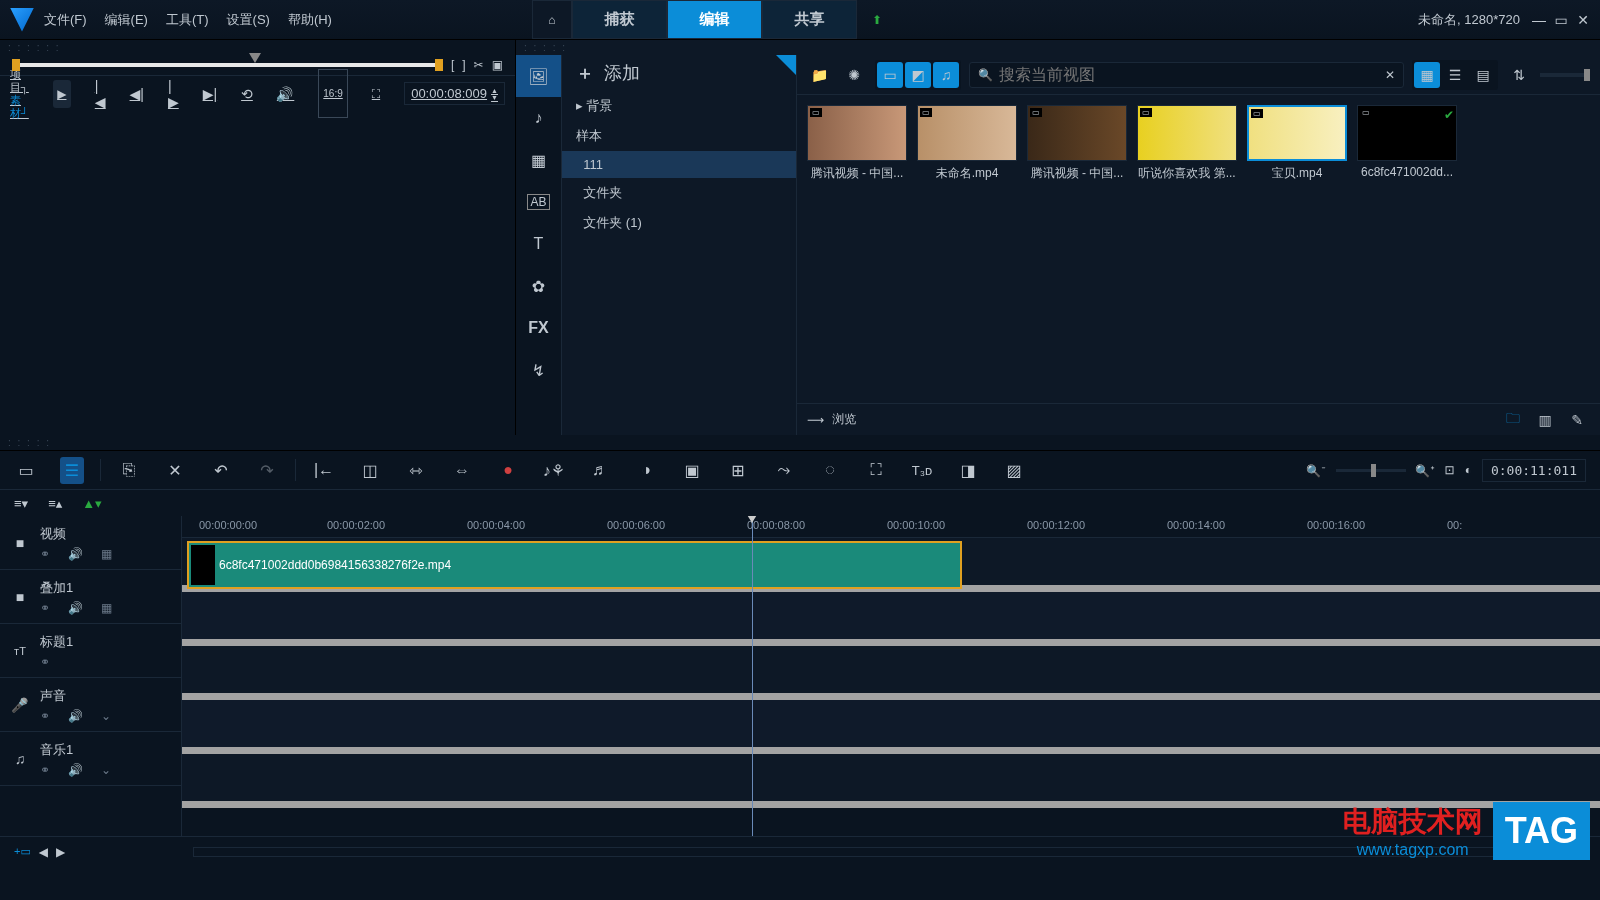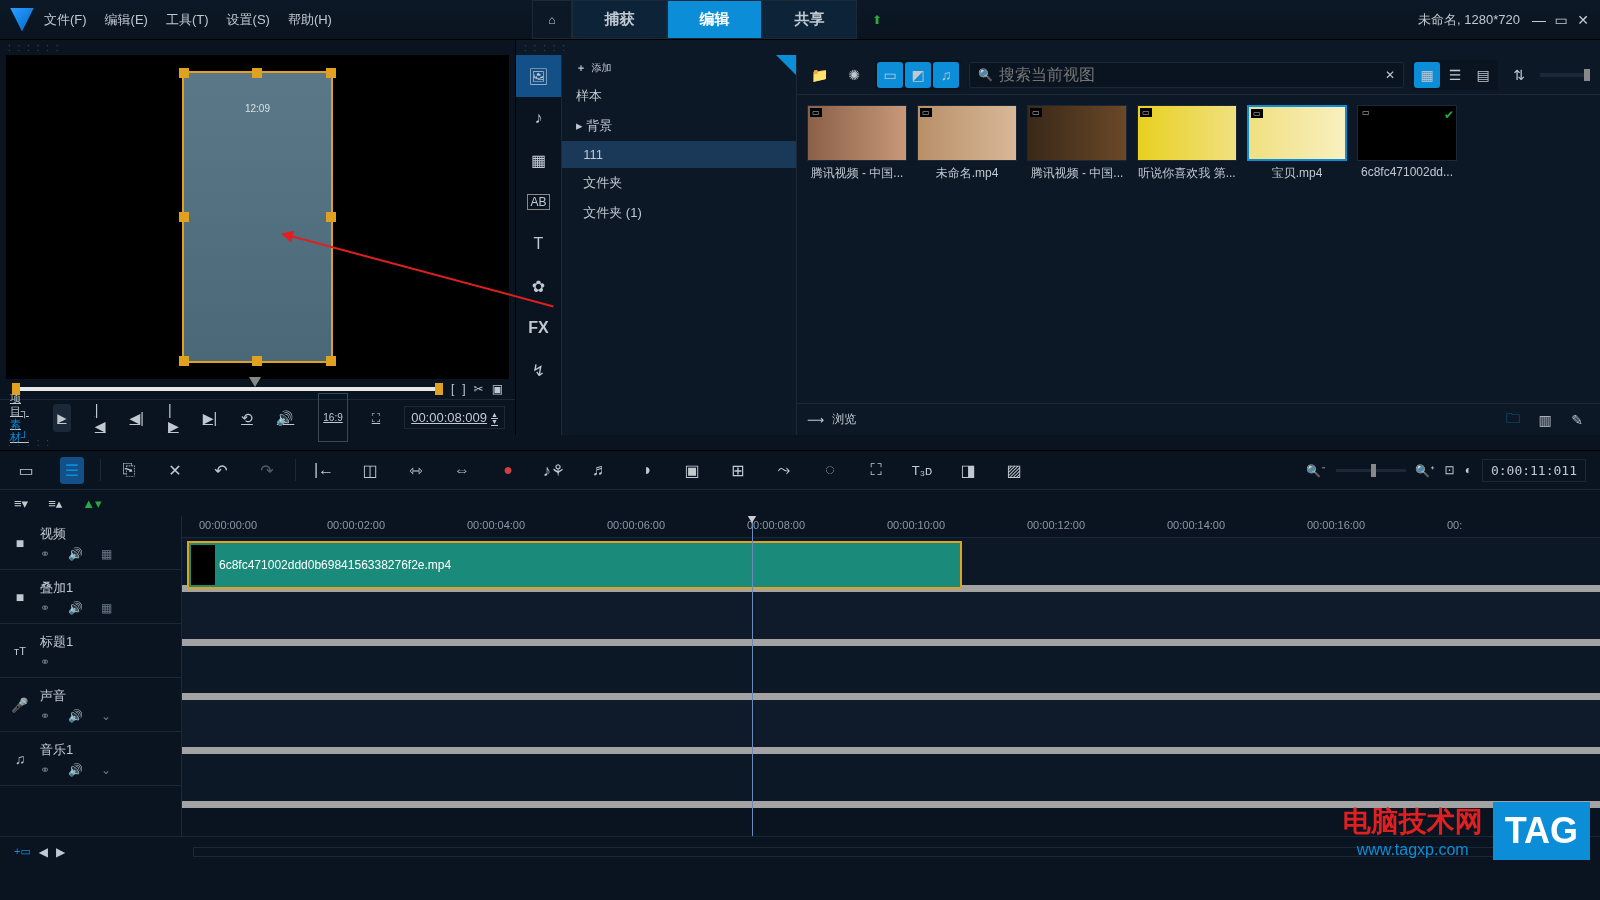--- a/index.html
+++ b/index.html
@@ -52,21 +52,21 @@
 
 
 .library-panel { flex: 1; background: #0d1826; display: flex; flex-direction: column; border-left: 1px solid #000; }
 .lib-body { flex: 1; display: flex; }
 .lib-tabs { width: 46px; background: #0a1420; border-right: 1px solid #1a2838; }
 .lib-tab { height: 42px; display: flex; align-items: center; justify-content: center; font-size: 16px; }
 .lib-tab.active { background: #145088; }
 .lib-tree { width: 235px; background: #0d1826; border-right: 1px solid #1a2838; position: relative; }
 .corner-tag { position: absolute; top: 0; right: 0; width: 0; height: 0; border: 10px solid transparent; border-top: 10px solid #0b8dd8; border-right: 10px solid #0b8dd8; }
 .tree-item { padding: 6px 14px; font-size: 13px; }
-.tree-item.add { font-size: 10px; }
+.tree-item.add { font-size: 18px; }
 .tree-item.selected { background: #1a3858; }
 .lib-content { flex: 1; display: flex; flex-direction: column; }
 .lib-toolbar { height: 40px; display: flex; align-items: center; padding: 0 10px; gap: 8px; border-bottom: 1px solid #1a2838; }
 .tb-btn { width: 26px; height: 26px; display: flex; align-items: center; justify-content: center; border-radius: 3px; font-size: 14px; }
 .tb-btn.active { background: #0b8dd8; }
 .tb-group { display: flex; gap: 2px; background: #0a1420; border-radius: 3px; padding: 2px; }
 .search-box { flex: 1; background: #0a1420; border: 1px solid #1a2838; border-radius: 3px; height: 26px; display: flex; align-items: center; padding: 0 8px; gap: 6px; }
 .search-box input { background: none; border: none; color: #888; flex: 1; outline: none; font-size: 16px; }
 .zoom-slider { width: 50px; height: 4px; background: #1a2838; position: relative; }
 .zoom-slider::after { content: ''; position: absolute; right: 0; top: -4px; width: 6px; height: 12px; background: #888; }
@@ -150,34 +150,20 @@
     <div class="win-btn">—</div>
     <div class="win-btn">▭</div>
     <div class="win-btn">✕</div>
   </div>
 </div>
 
 <div class="main">
 
   <div class="preview-panel">
     <div class="dots">: : : : : :</div>
-    <div class="preview-box">
-      <div class="preview-content">
-        <div class="preview-text">12:09</div>
-        <div class="handle h-tl"></div>
-        <div class="handle h-tr"></div>
-        <div class="handle h-bl"></div>
-        <div class="handle h-br"></div>
-        <div class="handle h-tm"></div>
-        <div class="handle h-bm"></div>
-        <div class="handle h-ml"></div>
-        <div class="handle h-mr"></div>
-      </div>
-      <div class="arrow-overlay"></div>
-    </div>
     <div class="scrubber">
       <div class="scrub-track">
           <div class="scrub-marker"></div>
         </div>
       <i class="icon">[</i>
       <i class="icon">]</i>
       <i class="icon">✂</i>
       <i class="icon">▣</i>
     </div>
     <div class="transport">
@@ -231,22 +217,22 @@
         <div class="lib-tab">
             <i class="icon" style="font-weight:bold">FX</i>
           </div>
         <div class="lib-tab">
             <i class="icon">↯</i>
           </div>
       </div>
       <div class="lib-tree">
         <div class="corner-tag"></div>
         <div class="tree-item add"><b>＋</b>&nbsp;&nbsp;<span>添加</span></div>
+        <div class="tree-item">▸ <span>背景</span></div>
         <div class="tree-item">样本</div>
-        <div class="tree-item">▸ <span>背景</span></div>
         <div class="tree-item selected">&nbsp;&nbsp;<span>111</span></div>
         <div class="tree-item">&nbsp;&nbsp;<span>文件夹</span></div>
         <div class="tree-item">&nbsp;&nbsp;<span>文件夹 (1)</span></div>
       </div>
       <div class="lib-content">
         <div class="lib-toolbar">
           <i class="icon tb-btn">📁</i>
           <i class="icon tb-btn">✺</i>
           <div class="tb-group">
             <i class="icon tb-btn active">▭</i>

